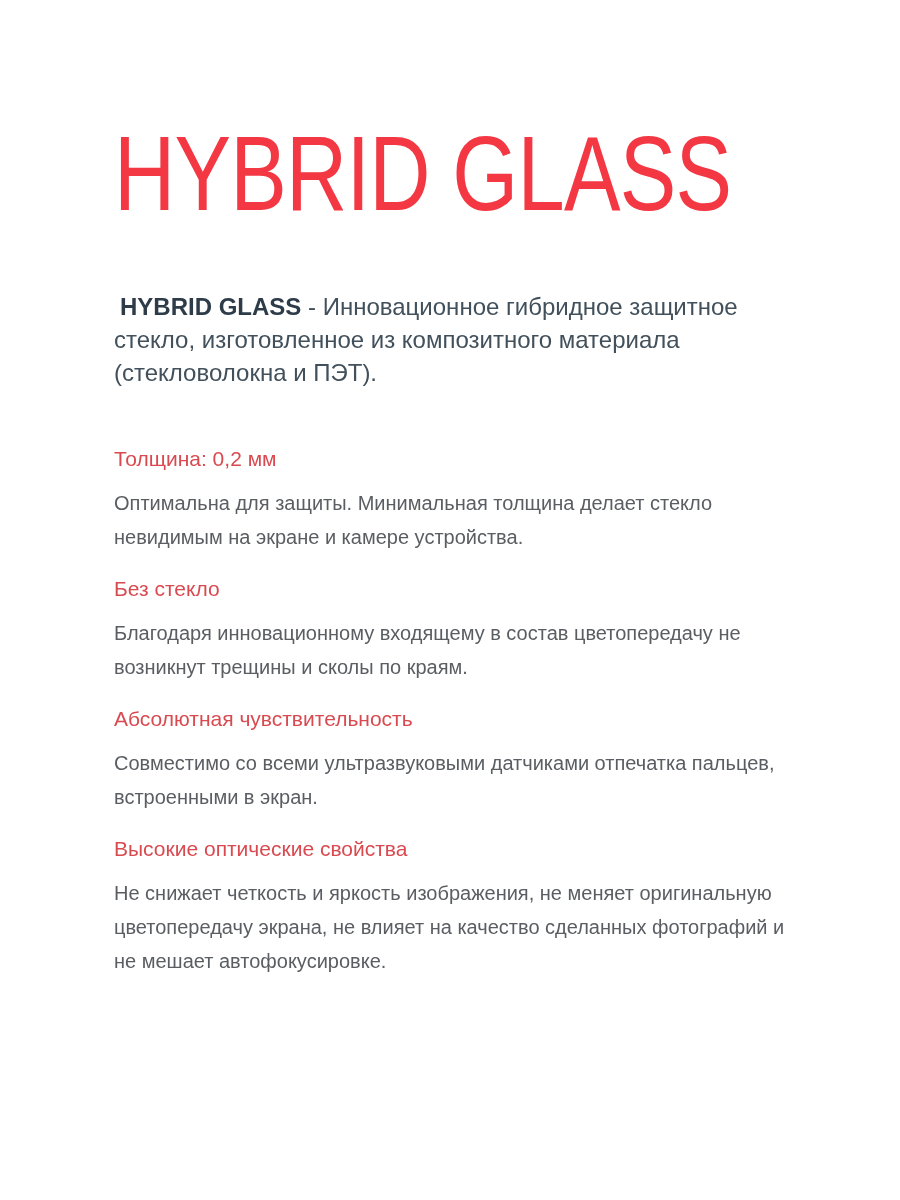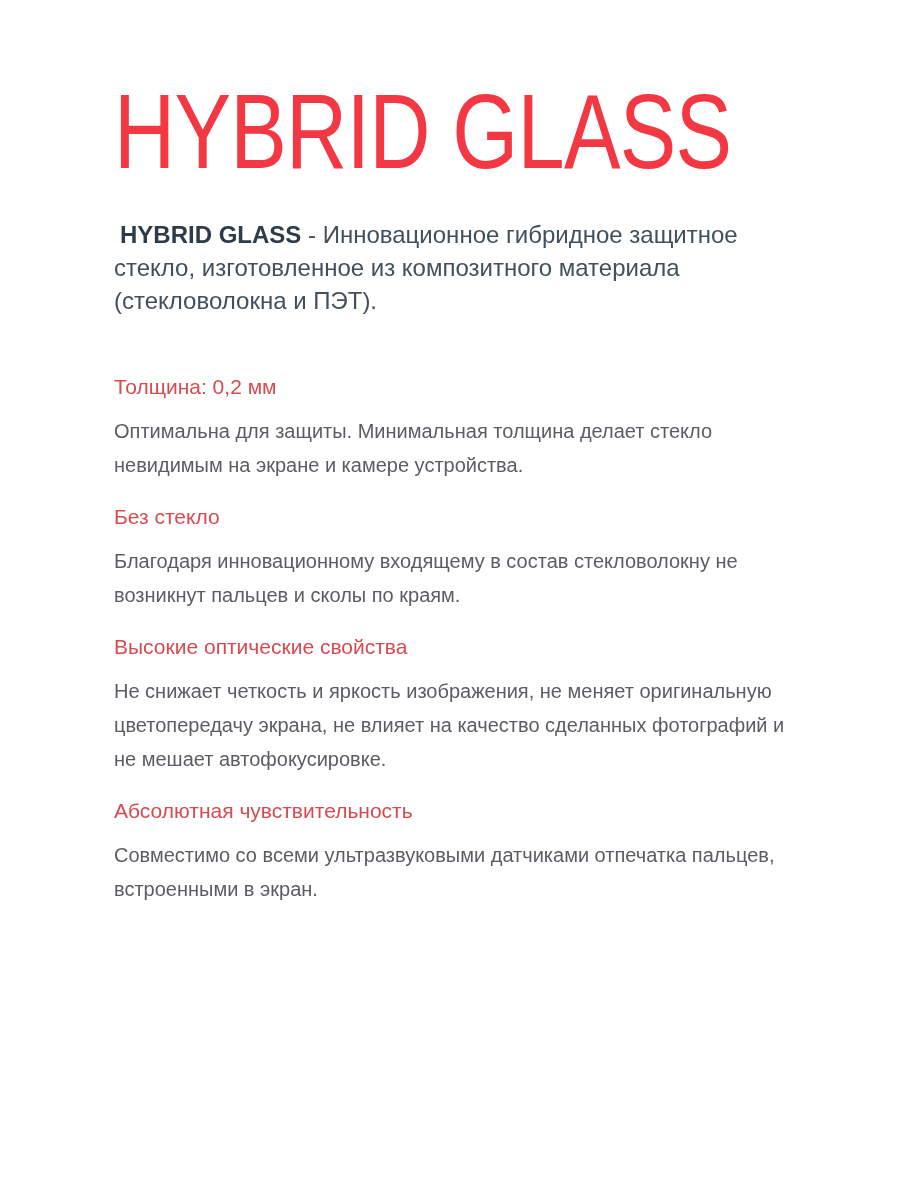--- a/index.html
+++ b/index.html
@@ -15,35 +15,35 @@
     width: 900px;
     height: 1200px;
     background: var(--background);
     font-family: "Liberation Sans", "DejaVu Sans", sans-serif;
     overflow: hidden;
   }
   .page {
     width: 796px;
     height: 1200px;
     padding-left: 114px;
-    padding-top: 78px;
+    padding-top: 120px;
     position: relative;
   }
   .main-title {
     font-size: 106px;
     font-weight: 400;
     line-height: 1.0;
     color: var(--title-red);
     white-space: nowrap;
     transform: scaleX(0.8);
     transform-origin: left top;
     letter-spacing: -1px;
   }
   .intro {
-    margin-top: 34px;
+    margin-top: 64px;
     max-width: 652px;
     font-size: 24px;
     line-height: 33px;
     color: var(--intro-text);
     text-indent: 6px;
   }
   .intro .intro-bold {
     font-weight: 700;
     color: var(--intro-bold);
   }
@@ -80,27 +80,27 @@
 
   <div class="sections">
 
     <div class="section">
       <h2 class="section-heading">Толщина: 0,2 мм</h2>
       <p class="section-body">Оптимальна для защиты. Минимальная толщина делает стекло невидимым на экране и камере устройства.</p>
     </div>
 
     <div class="section">
       <h2 class="section-heading">Без стекло</h2>
-      <p class="section-body">Благодаря инновационному входящему в состав стекловолокну не возникнут пальцев и сколы по краям.</p>
+      <p class="section-body">Благодаря инновационному входящему в состав цветопередачу не возникнут трещины и сколы по краям.</p>
+    </div>
+
+    <div class="section">
+      <h2 class="section-heading">Абсолютная чувствительность</h2>
+      <p class="section-body">Совместимо со всеми ультразвуковыми датчиками отпечатка пальцев, встроенными в экран.</p>
     </div>
 
     <div class="section">
       <h2 class="section-heading">Высокие оптические свойства</h2>
       <p class="section-body">Не снижает четкость и яркость изображения, не меняет оригинальную цветопередачу экрана, не влияет на качество сделанных фотографий и не мешает автофокусировке.</p>
     </div>
 
-    <div class="section">
-      <h2 class="section-heading">Абсолютная чувствительность</h2>
-      <p class="section-body">Совместимо со всеми ультразвуковыми датчиками отпечатка пальцев, встроенными в экран.</p>
-    </div>
-
   </div>
 </div>
 
 </body></html>

